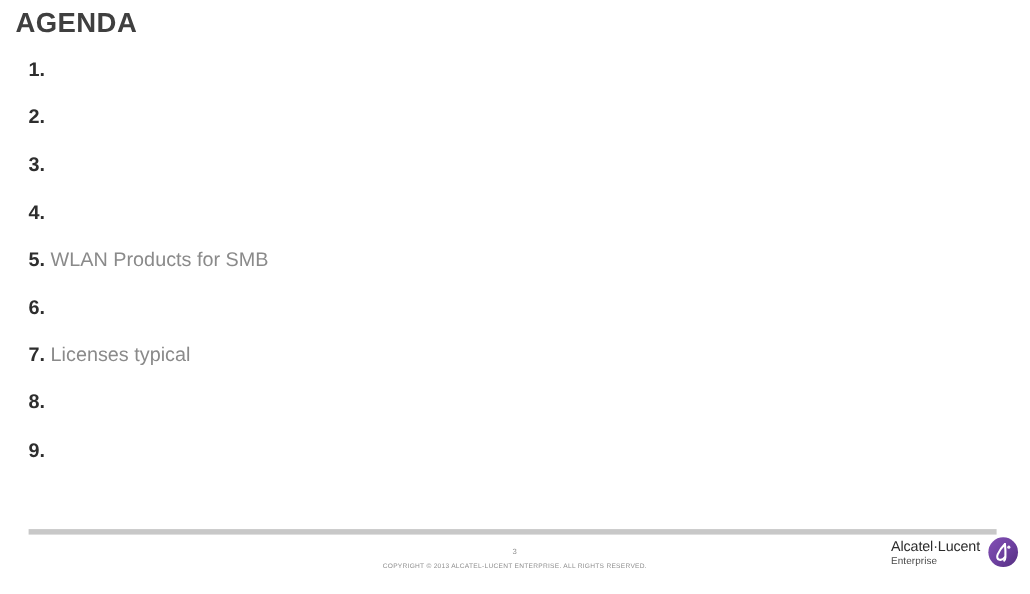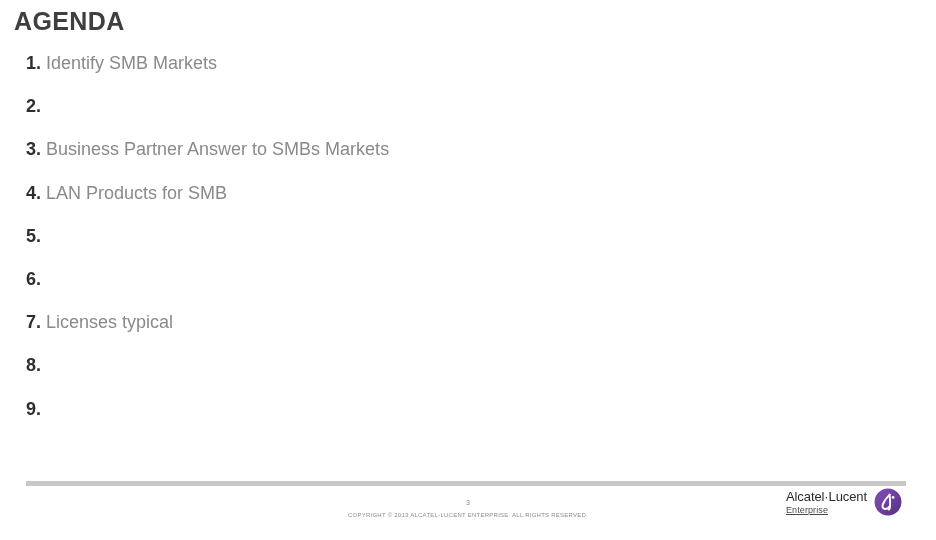--- a/index.html
+++ b/index.html
@@ -83,21 +83,21 @@
   }
   .copyright {
     font-size: 6px;
     color: #8e8e8e;
     line-height: 10px;
     letter-spacing: 0.25px;
     margin-top: 2px;
   }
   .logo {
     position: absolute;
-    left: 786px;
+    left: 810px;
     top: 488px;
     display: flex;
     align-items: center;
   }
   .logo-text {
     display: flex;
     flex-direction: column;
     justify-content: center;
   }
   .logo-wordmark {
@@ -105,54 +105,51 @@
     color: #2b2b2b;
     line-height: 15px;
     letter-spacing: -0.1px;
     white-space: nowrap;
   }
   .logo-sub {
     font-size: 9px;
     color: #4a4a4a;
     line-height: 12px;
     letter-spacing: 0.1px;
-    text-decoration: underline;
   }
   .logo-badge {
     margin-left: 7px;
     width: 28px;
     height: 28px;
     flex: 0 0 28px;
   }
 </style>
 </head>
 <body>
 
 <div class="slide">
 
   <div class="slide-title">AGENDA</div>
 
   <ul class="agenda-list">
     <li class="agenda-item">
       <span class="item-number">1.</span>
-      <span class="item-label">Identify SMB Markets</span>
     </li>
     <li class="agenda-item">
       <span class="item-number">2.</span>
     </li>
     <li class="agenda-item">
       <span class="item-number">3.</span>
-      <span class="item-label">Business Partner Answer to SMBs Markets</span>
     </li>
     <li class="agenda-item">
       <span class="item-number">4.</span>
-      <span class="item-label">LAN Products for SMB</span>
     </li>
     <li class="agenda-item">
       <span class="item-number">5.</span>
+      <span class="item-label">WLAN Products for SMB</span>
     </li>
     <li class="agenda-item">
       <span class="item-number">6.</span>
     </li>
     <li class="agenda-item">
       <span class="item-number">7.</span>
       <span class="item-label">Licenses typical</span>
     </li>
     <li class="agenda-item">
       <span class="item-number">8.</span>

